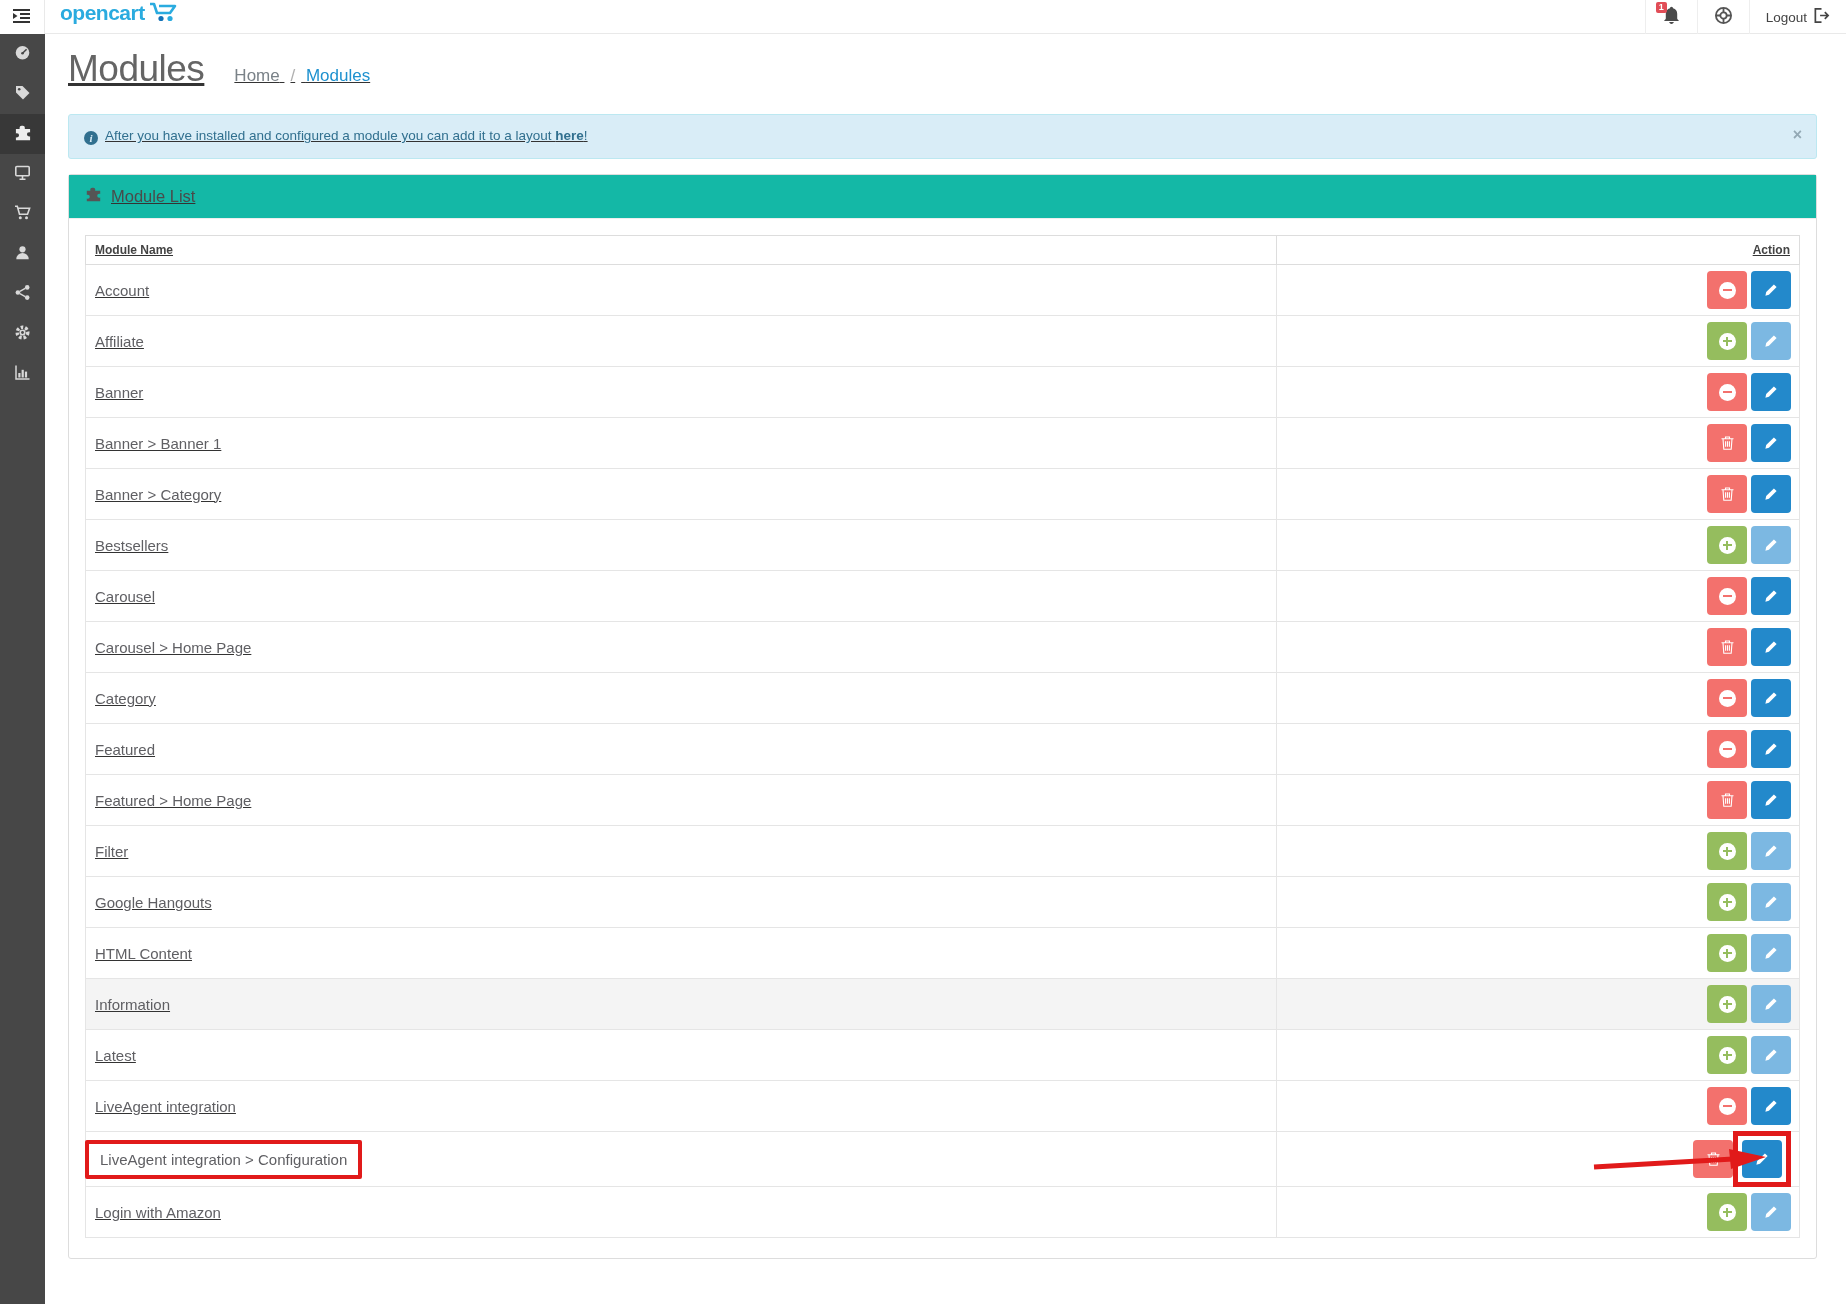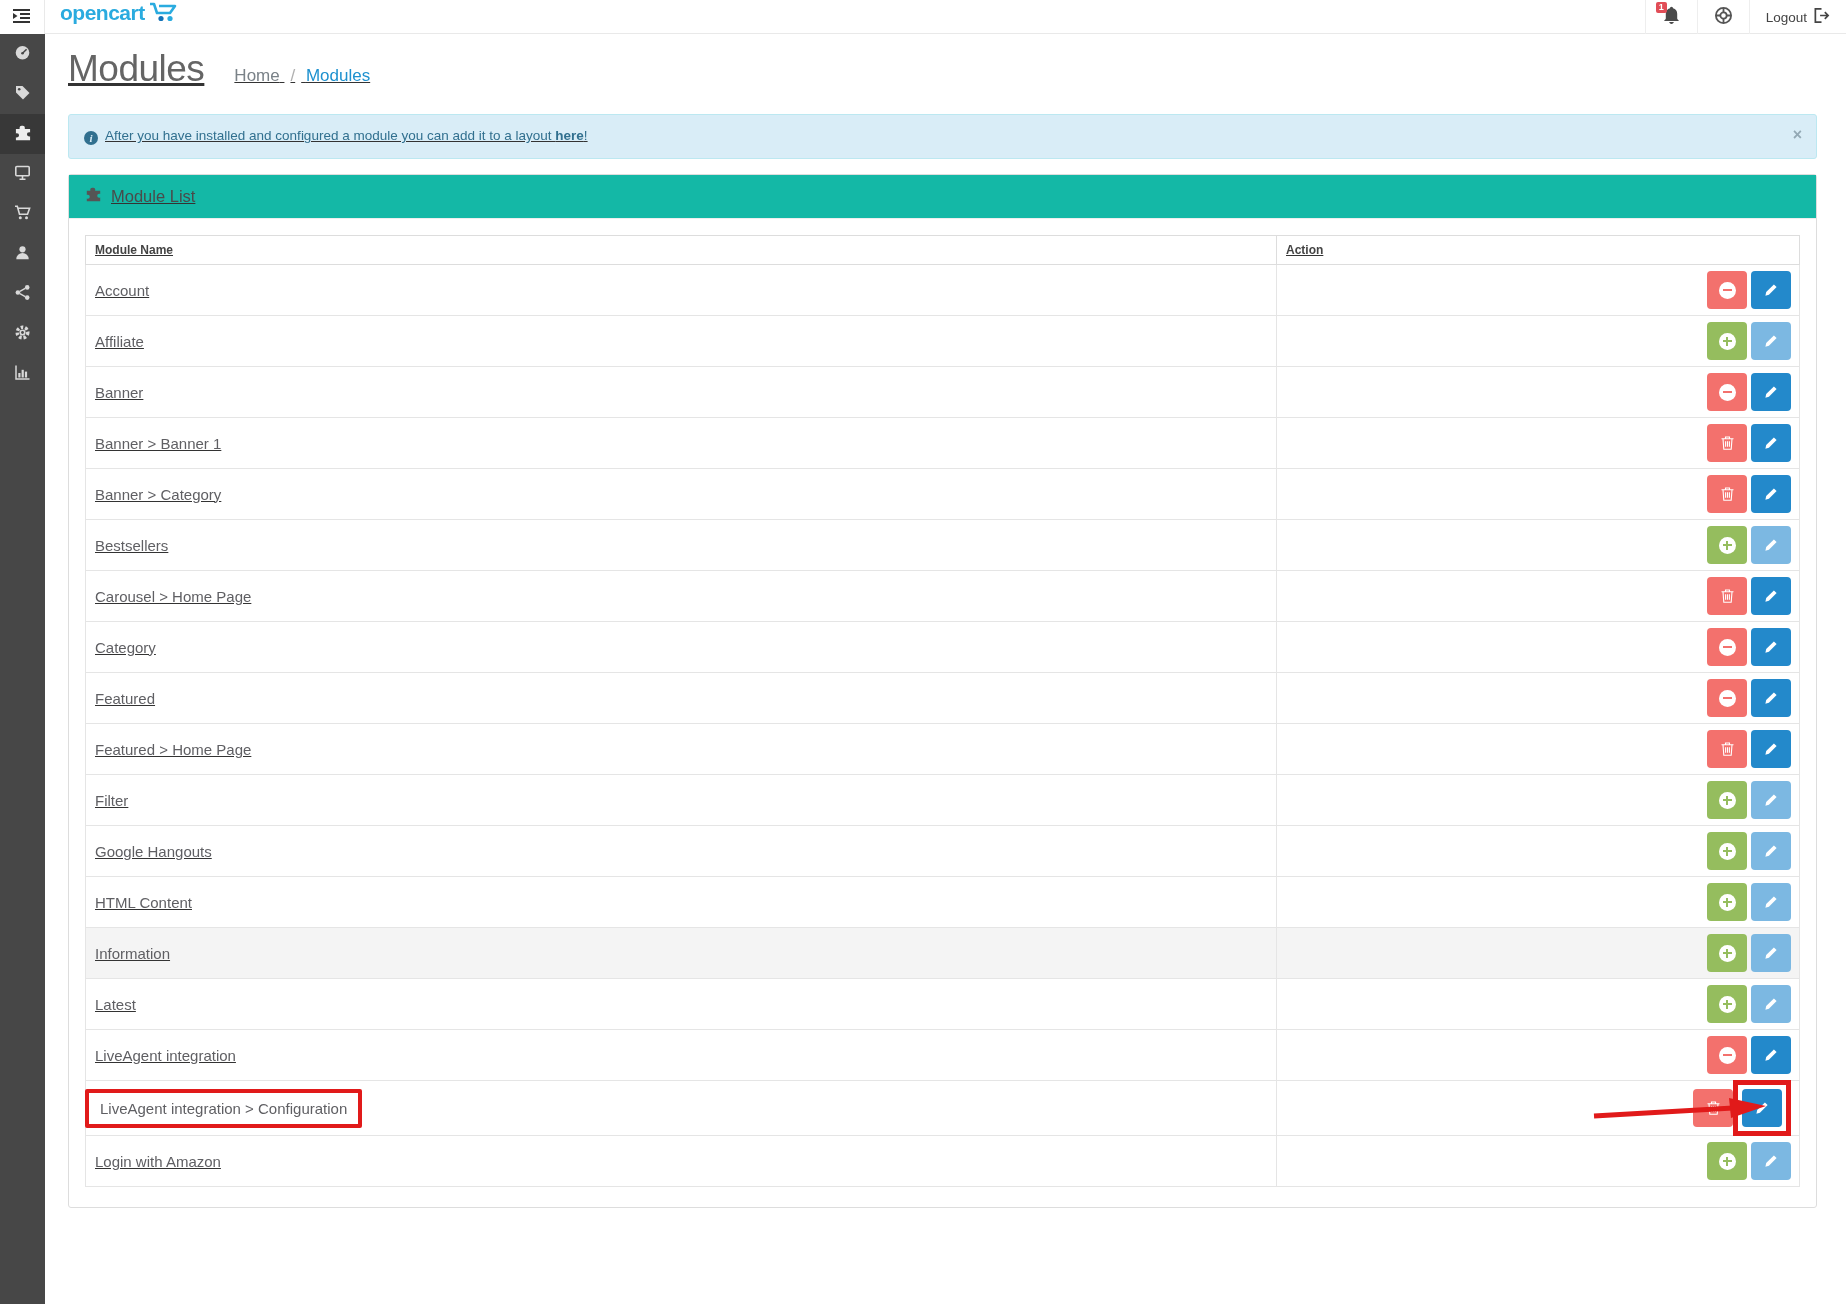--- a/index.html
+++ b/index.html
@@ -51,21 +51,21 @@
 
   .panel{ border:1px solid #ddd; border-radius:3px; margin-top:15px;}
   .panel-heading{ padding:11px 16px; border-bottom:1px solid #eee; background:#14b8a6;
           font-size:16.5px; color:#4a4a4a; display:flex; align-items:center;}
   .panel-heading svg{ margin-right:9px;}
   .panel-body{ padding:16px 16px 20px;}
 
   table{ width:100%; border-collapse:collapse; border:1px solid #ddd;}
   th{ font-size:12px; color:#444; text-align:left; padding:7px 9px; border:1px solid #ddd;
       font-weight:bold;}
-  th.col-action{ width:523px;}
+  th.col-action{ text-align:right; width:523px;}
   td{ border:1px solid #e5e5e5; font-size:15px; color:#5f5f63; vertical-align:middle;}
   td.cell-name{ padding:16px 9px;}
   td.cell-action{ text-align:right; padding:6px 8px; position:relative; width:523px;}
   tr.row-highlight td{ background:#f4f4f4; }
 
   .btn{ display:inline-flex; align-items:center; justify-content:center; width:40px; height:38px;
         border:none; border-radius:4px; margin-left:4px; cursor:pointer; vertical-align:middle;
         position:relative;}
   .btn-danger{ background:#f3716d; }
   .btn-success{ background:#95bd5e; }
@@ -306,20 +306,32 @@
                     <span class="bar-h"></span>
                     <span class="bar-v"></span>
                   </span>
                 </button><button class="btn btn-primary-light">
                   <span style="line-height: 0;"><svg width="14" height="14" viewBox="0 0 16 16">
                       <path d="M11.3 1.6l3.1 3.1L5.6 13.5l-4 1 .9-4.1z" fill="#fff"></path>
                     </svg></span>
                 </button></td>
   </tr>
             <tr>
+    <td class="cell-name"><span class="name-txt">Carousel</span></td>
+    <td class="cell-action"><button class="btn btn-danger">
+                  <span class="ico-circle">
+                    <span class="bar-h"></span>
+                  </span>
+                </button><button class="btn btn-primary">
+                  <span style="line-height: 0;"><svg width="14" height="14" viewBox="0 0 16 16">
+                      <path d="M11.3 1.6l3.1 3.1L5.6 13.5l-4 1 .9-4.1z" fill="#fff"></path>
+                    </svg></span>
+                </button></td>
+  </tr>
+            <tr>
     <td class="cell-name"><span class="name-txt">Carousel &gt; Home Page</span></td>
     <td class="cell-action"><button class="btn btn-danger">
                   <span style="line-height: 0;"><svg width="15" height="16" viewBox="0 0 15 16">
                       <path d="M1.5 3.8h12M5.5 3.8V2h4v1.8M3 3.8l.8 10.4h7.4L12 3.8M5.6 6.3v5.4M7.5 6.3v5.4M9.4 6.3v5.4" fill="none" stroke="#fff" stroke-width="1.1"></path>
                     </svg></span>
                 </button><button class="btn btn-primary">
                   <span style="line-height: 0;"><svg width="14" height="14" viewBox="0 0 16 16">
                       <path d="M11.3 1.6l3.1 3.1L5.6 13.5l-4 1 .9-4.1z" fill="#fff"></path>
                     </svg></span>
                 </button></td>

